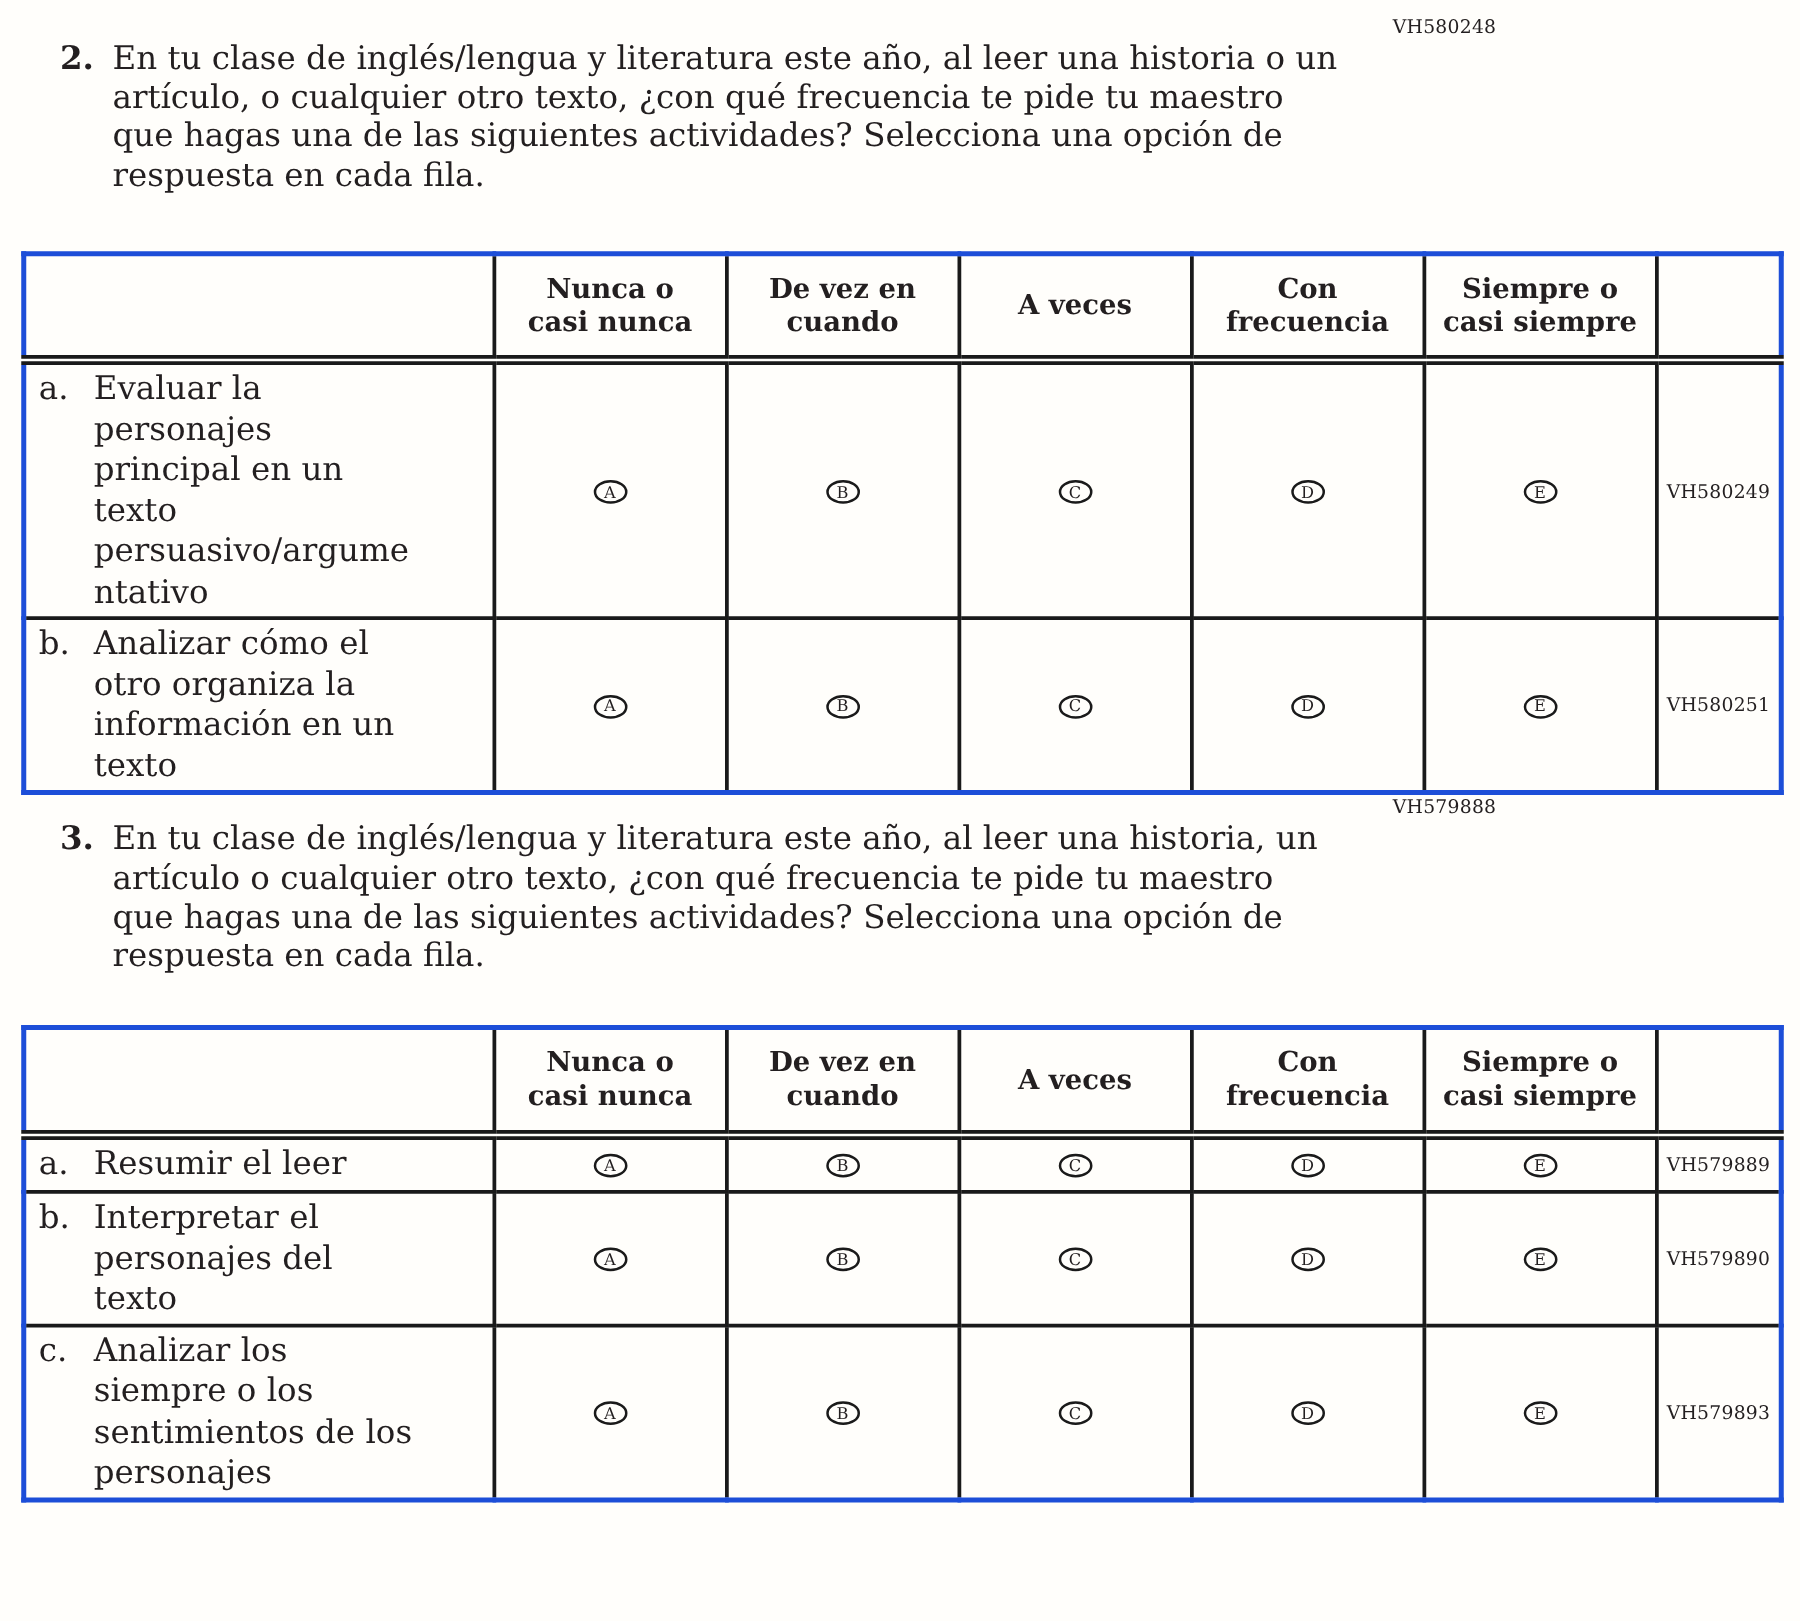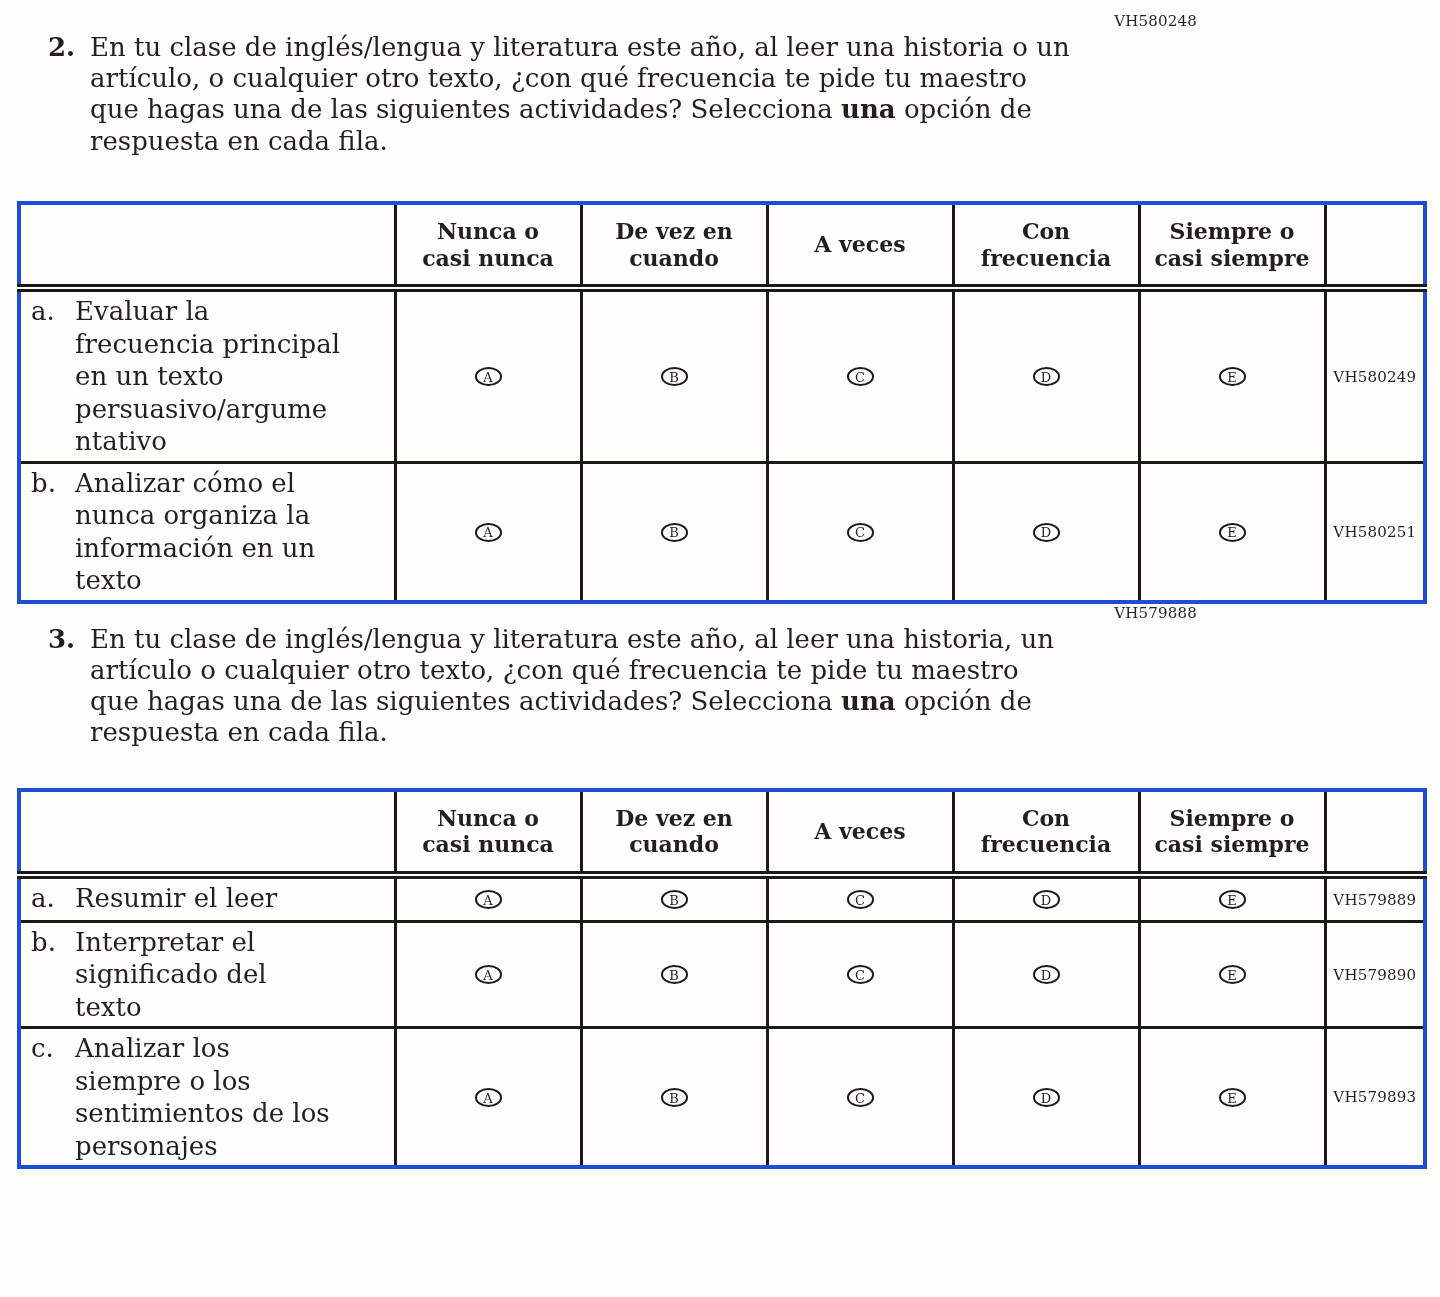--- a/index.html
+++ b/index.html
@@ -22,21 +22,21 @@
   .vcode-mid{}
   .question{
     display:flex;
     margin-left:48px;
     margin-top:2px;
     font-size:26px;
     line-height:1.2;
   }
   .q-num{flex:none;width:42px;font-weight:bold;}
   .q-text{width:980px;}
-  .q-bold{font-weight:bold;text-align:center;}
+  .q-bold{font-weight:normal;text-align:center;}
   table.freq{
     border-collapse:collapse;
     table-layout:fixed;
     margin-left:17px;
     width:1406px;
     border:4px solid #1d4ed8;
     background:#fffefb;
   }
   table.freq-1{margin-top:44px;}
   table.freq-2{margin-top:39px;}
@@ -136,35 +136,35 @@
       <th>
             <span class="hline">Siempre o</span>
             <span class="hline">casi siempre</span>
           </th>
       <th></th>
     </tr>
     <tr class="rh-139">
       <td class="label-cell">
         <div class="label-wrap">
           <span class="row-letter">a.</span>
-          <span class="row-text">Evaluar la frecuencia principal en un texto persuasivo/argumentativo</span>
+          <span class="row-text">Evaluar la personajes principal en un texto persuasivo/argumentativo</span>
         </div>
       </td>
       <td class="bubble-cell"><span class="bubble">A</span></td>
       <td class="bubble-cell"><span class="bubble">B</span></td>
       <td class="bubble-cell"><span class="bubble">C</span></td>
       <td class="bubble-cell"><span class="bubble">D</span></td>
       <td class="bubble-cell"><span class="bubble">E</span></td>
       <td class="code-cell">VH580249</td>
     </tr>
     <tr class="rh-135">
       <td class="label-cell">
         <div class="label-wrap">
           <span class="row-letter">b.</span>
-          <span class="row-text">Analizar cómo el nunca organiza la información en un texto</span>
+          <span class="row-text">Analizar cómo el otro organiza la información en un texto</span>
         </div>
       </td>
       <td class="bubble-cell"><span class="bubble">A</span></td>
       <td class="bubble-cell"><span class="bubble">B</span></td>
       <td class="bubble-cell"><span class="bubble">C</span></td>
       <td class="bubble-cell"><span class="bubble">D</span></td>
       <td class="bubble-cell"><span class="bubble">E</span></td>
       <td class="code-cell">VH580251</td>
     </tr>
   </tbody>
@@ -223,21 +223,21 @@
       <td class="bubble-cell"><span class="bubble">B</span></td>
       <td class="bubble-cell"><span class="bubble">C</span></td>
       <td class="bubble-cell"><span class="bubble">D</span></td>
       <td class="bubble-cell"><span class="bubble">E</span></td>
       <td class="code-cell">VH579889</td>
     </tr>
     <tr class="rh-68">
       <td class="label-cell">
         <div class="label-wrap">
           <span class="row-letter">b.</span>
-          <span class="row-text">Interpretar el significado del texto</span>
+          <span class="row-text">Interpretar el personajes del texto</span>
         </div>
       </td>
       <td class="bubble-cell"><span class="bubble">A</span></td>
       <td class="bubble-cell"><span class="bubble">B</span></td>
       <td class="bubble-cell"><span class="bubble">C</span></td>
       <td class="bubble-cell"><span class="bubble">D</span></td>
       <td class="bubble-cell"><span class="bubble">E</span></td>
       <td class="code-cell">VH579890</td>
     </tr>
     <tr class="rh-112">

